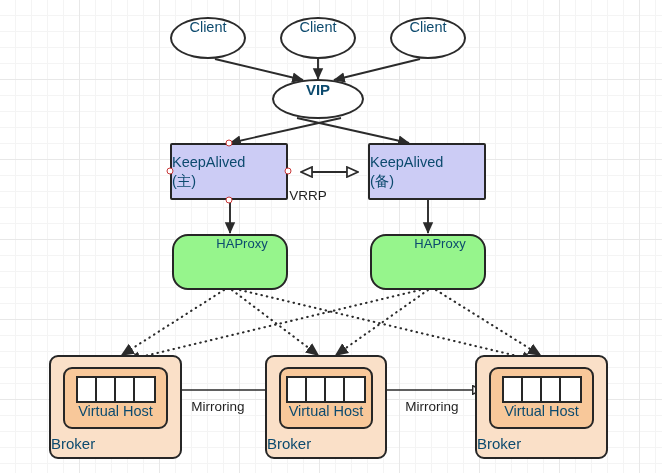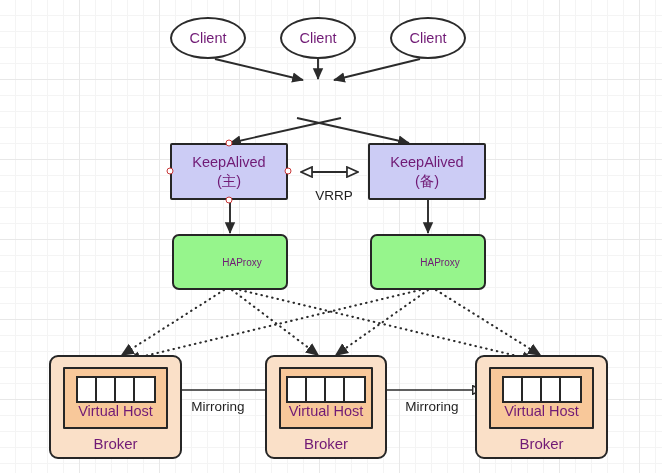--- a/index.html
+++ b/index.html
@@ -28,24 +28,24 @@
     position: absolute;
     left: 0; top: 0;
     width: 662px;
     height: 473px;
     pointer-events: none;
   }
   .node {
     position: absolute;
     box-sizing: border-box;
     display: flex;
-    align-items: center;
+    align-items: flex-start;
     justify-content: center;
     text-align: center;
-    color: #701a75;
+    color: #0c4a6e;
   }
   
   .ellipse {
     border: 2px solid #2b2b2b;
     border-radius: 50%;
     background: #ffffff;
     font-size: 14.5px;
   }
   .ellipse.vip {
     font-weight: bold;
@@ -57,22 +57,22 @@
     border: 2.2px solid #262626;
     border-radius: 2px;
     font-size: 14.5px;
     line-height: 1.25;
     flex-direction: column;
   }
   
   .haproxy {
     background: #96f58c;
     border: 2.2px solid #262626;
-    border-radius: 7px;
-    font-size: 10px;
+    border-radius: 16px;
+    font-size: 13px;
     padding-left: 24px;
   }
   
   .broker {
     background: #fae0c8;
     border: 2.2px solid #262626;
     border-radius: 9px;
     flex-direction: column;
     justify-content: flex-end;
     padding-bottom: 6px;
@@ -83,21 +83,21 @@
   }
   .vhost {
     position: absolute;
     left: 12px;
     top: 10px;
     right: 12px;
     height: 62px;
     box-sizing: border-box;
     background: #f8c89a;
     border: 2.2px solid #262626;
-    border-radius: 1px;
+    border-radius: 9px;
     display: flex;
     flex-direction: column;
     align-items: center;
     justify-content: flex-end;
     padding-bottom: 9px;
   }
   .vhost-label {
     font-size: 14.5px;
     line-height: 1;
   }
@@ -191,20 +191,23 @@
   <div class="node ellipse" style="left:170px; top:17px; width:76px; height:42px;">
     <span>Client</span>
   </div>
   <div class="node ellipse" style="left:280px; top:17px; width:76px; height:42px;">
     <span>Client</span>
   </div>
   <div class="node ellipse" style="left:390px; top:17px; width:76px; height:42px;">
     <span>Client</span>
   </div>
 
+  <div class="node ellipse vip" style="left:272px; top:79px; width:92px; height:40px;">
+    <span>VIP</span>
+  </div>
 
   <div class="node keepalived" style="left:170px; top:143px; width:118px; height:57px;">
     <span>KeepAlived</span>
     <span>(主)</span>
   </div>
   <div class="anchor" style="left:229px; top:143px;"></div>
   <div class="anchor" style="left:170px; top:171px;"></div>
   <div class="anchor" style="left:288px; top:171px;"></div>
   <div class="anchor" style="left:229px; top:200px;"></div>
 
@@ -252,17 +255,17 @@
         <div class="queue-cell"></div>
         <div class="queue-cell"></div>
         <div class="queue-cell"></div>
         <div class="queue-cell"></div>
       </div>
       <span class="vhost-label">Virtual Host</span>
     </div>
     <span class="broker-label">Broker</span>
   </div>
 
-  <div class="edge-label" style="left:334px; top:195px;">VRRP</div>
+  <div class="edge-label" style="left:308px; top:195px;">VRRP</div>
   <div class="edge-label" style="left:218px; top:406px;">Mirroring</div>
   <div class="edge-label" style="left:432px; top:406px;">Mirroring</div>
 
 </div>
 
 </body></html>

